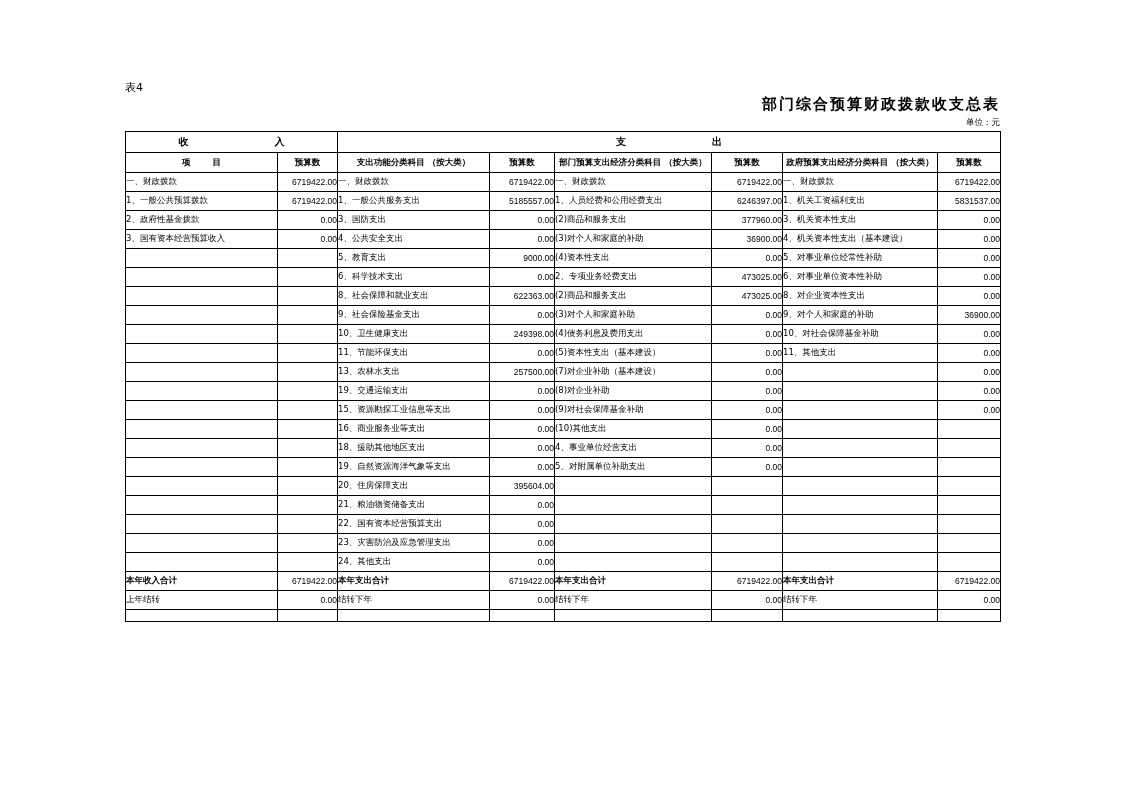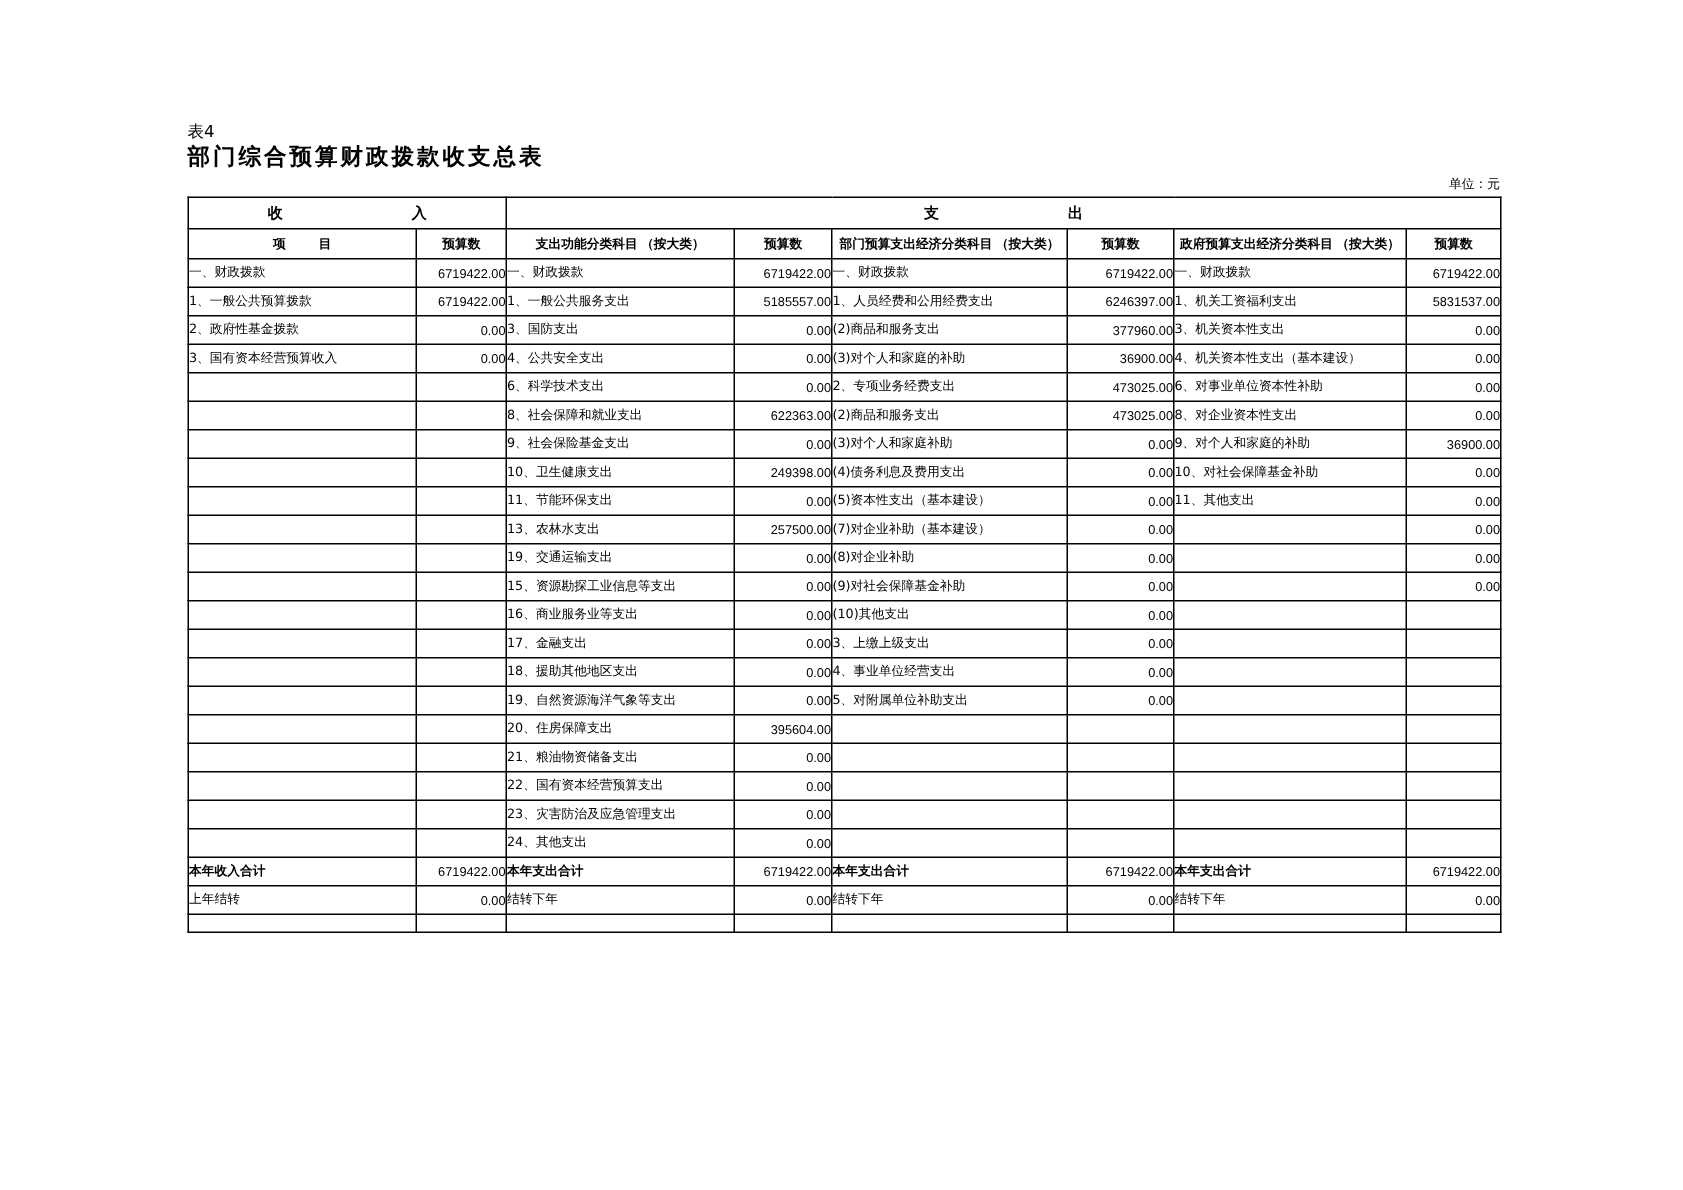--- a/index.html
+++ b/index.html
@@ -2,33 +2,33 @@
 <html><head>
 <meta charset="utf-8">
 <style>
   html,body{margin:0;padding:0;}
   body{
     width:1122px;height:793px;background:#ffffff;position:relative;
     font-family:"DejaVu Sans","Liberation Sans",sans-serif;color:#000;
     overflow:hidden;
   }
   .sheet-label{position:absolute;left:125px;top:80px;font-size:11px;}
-  .page-title{position:absolute;left:125px;top:95px;width:875px;text-align:left;
+  .page-title{position:absolute;left:125px;top:95px;width:875px;text-align:right;
     font-size:15px;font-weight:bold;letter-spacing:2px;}
   .unit-label{position:absolute;left:125px;top:117px;width:875px;text-align:right;font-size:8.5px;}
   table.budget{
     position:absolute;left:125px;top:131px;width:875px;
     border-collapse:collapse;table-layout:fixed;border:1.5px solid #000;
   }
   table.budget td{
     border:1px solid #000;height:18px;padding:0;overflow:hidden;white-space:nowrap;
     font-size:8.5px;vertical-align:middle;
   }
   tr.h1 td{height:20px;font-weight:bold;text-align:center;font-size:10px;}
-  tr.h2 td{height:19px;font-weight:bold;text-align:center;font-size:8.5px;font-family:Liberation Serif, serif;}
+  tr.h2 td{height:19px;font-weight:bold;text-align:center;font-size:8.5px;}
   td.lbl{text-align:left;padding-left:4px;}
   td.ind1{padding-left:11px;}
   td.ind2{padding-left:19px;}
   td.val{text-align:right;padding-right:3px;font-family:"Liberation Sans",sans-serif;font-size:9px;}
   td.total-lbl{text-align:left;font-weight:bold;padding-left:0;}
   tr.spacer td{height:11px;}
   .spread-grp{letter-spacing:86px;margin-right:-86px;}
   .spread-col{letter-spacing:22px;margin-right:-22px;}
 </style>
 </head>
@@ -100,20 +100,30 @@
         <td class="lbl ind1">4、公共安全支出</td>
         <td class="val">0.00</td>
         <td class="lbl ind2">(3)对个人和家庭的补助</td>
         <td class="val">36900.00</td>
         <td class="lbl ind1">4、机关资本性支出（基本建设）</td>
         <td class="val">0.00</td>
       </tr>
       <tr>
         <td class="lbl ind0"></td>
         <td class="val"></td>
+        <td class="lbl ind1">5、教育支出</td>
+        <td class="val">9000.00</td>
+        <td class="lbl ind2">(4)资本性支出</td>
+        <td class="val">0.00</td>
+        <td class="lbl ind1">5、对事业单位经常性补助</td>
+        <td class="val">0.00</td>
+      </tr>
+      <tr>
+        <td class="lbl ind0"></td>
+        <td class="val"></td>
         <td class="lbl ind1">6、科学技术支出</td>
         <td class="val">0.00</td>
         <td class="lbl ind1">2、专项业务经费支出</td>
         <td class="val">473025.00</td>
         <td class="lbl ind1">6、对事业单位资本性补助</td>
         <td class="val">0.00</td>
       </tr>
       <tr>
         <td class="lbl ind0"></td>
         <td class="val"></td>
@@ -190,30 +200,20 @@
         <td class="lbl ind1">16、商业服务业等支出</td>
         <td class="val">0.00</td>
         <td class="lbl ind2">(10)其他支出</td>
         <td class="val">0.00</td>
         <td class="lbl ind0"></td>
         <td class="val"></td>
       </tr>
       <tr>
         <td class="lbl ind0"></td>
         <td class="val"></td>
-        <td class="lbl ind1">17、金融支出</td>
-        <td class="val">0.00</td>
-        <td class="lbl ind1">3、上缴上级支出</td>
-        <td class="val">0.00</td>
-        <td class="lbl ind0"></td>
-        <td class="val"></td>
-      </tr>
-      <tr>
-        <td class="lbl ind0"></td>
-        <td class="val"></td>
         <td class="lbl ind1">18、援助其他地区支出</td>
         <td class="val">0.00</td>
         <td class="lbl ind1">4、事业单位经营支出</td>
         <td class="val">0.00</td>
         <td class="lbl ind0"></td>
         <td class="val"></td>
       </tr>
       <tr>
         <td class="lbl ind0"></td>
         <td class="val"></td>

